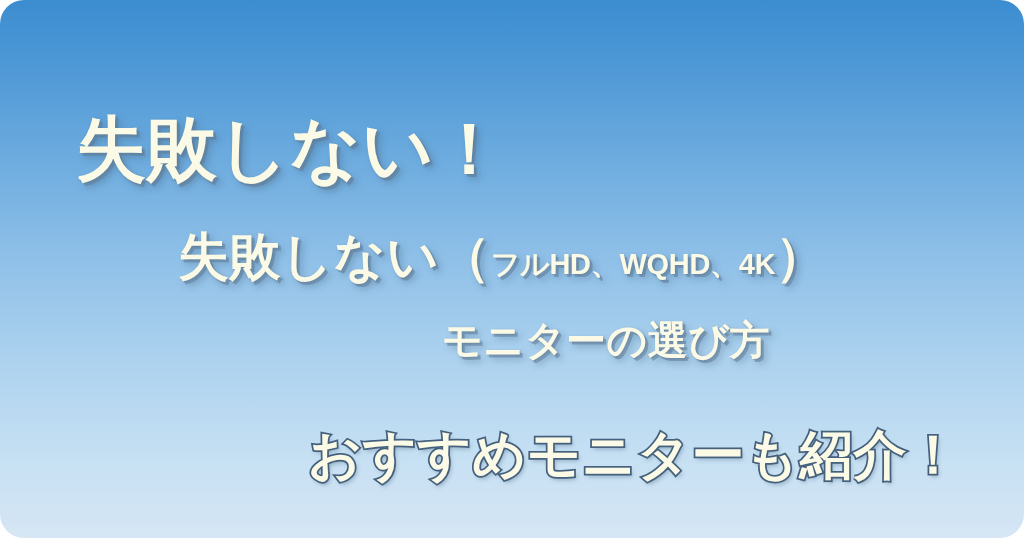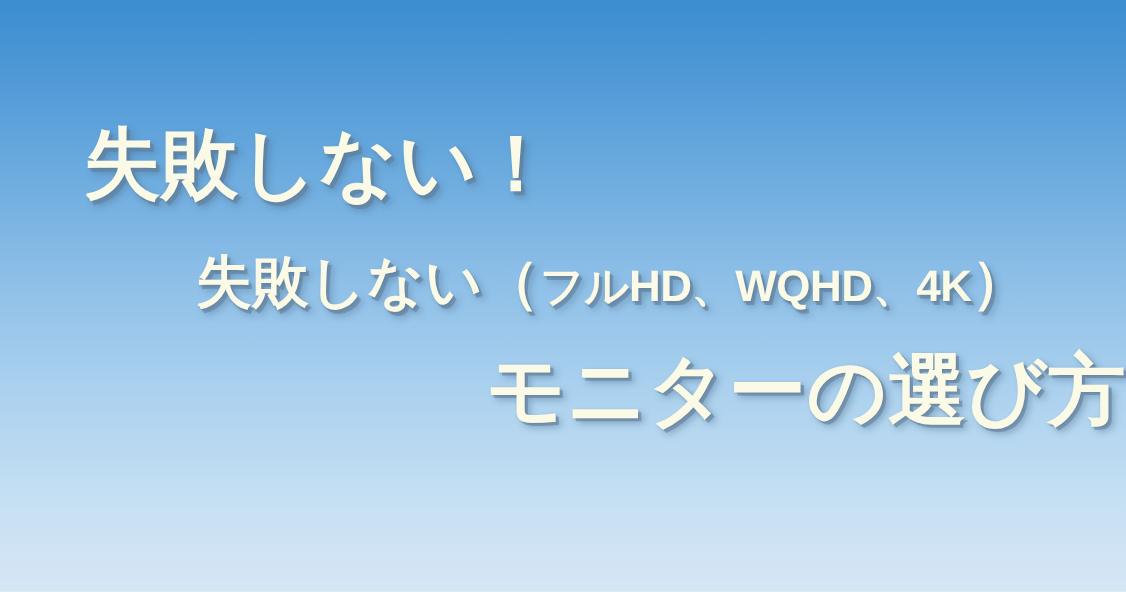--- a/index.html
+++ b/index.html
@@ -19,20 +19,21 @@
     height: 538px;
     background: linear-gradient(to bottom,
         #3b8dd0 0%,
         #4e98d6 12%,
         #6aaade 28%,
         #8fc0e8 48%,
         #aed3ef 68%,
         #c6e0f3 85%,
         #d6e6f5 100%);
     overflow: hidden;
+    border-radius: 24px;
   }
 
   .headline {
     position: absolute;
     white-space: nowrap;
     color: #fafae6;
     font-weight: 700;
     letter-spacing: 0.01em;
     line-height: 1;
   }
@@ -59,42 +60,43 @@
     font-size: 70px;
   }
 
   #line-2 {
     left: 178px;
     top: 231px;
     font-size: 51px;
   }
 
   #line-2 .paren-small {
-    font-size: 40px;
+    font-size: 29px;
     letter-spacing: -0.01em;
     margin-top: 32px;
   }
 
   #line-3 {
     left: 442px;
     top: 320px;
-    font-size: 71px;
+    font-size: 40px;
   }
 
   #line-4 {
     left: 308px;
     top: 428px;
     font-size: 53px;
   }
 </style>
 </head>
 <body>
 
 <div id="thumbnail">
 
   <div class="headline shadowed" id="line-1">失敗しない！</div>
 
   <div class="headline shadowed" id="line-2"><span>失敗しない（</span><span class="paren-small">フルHD、WQHD、4K</span><span>）</span></div>
 
   <div class="headline shadowed" id="line-3">モニターの選び方</div>
 
+  <div class="headline outlined" id="line-4">おすすめモニターも紹介！</div>
 
 </div>
 
 </body></html>

